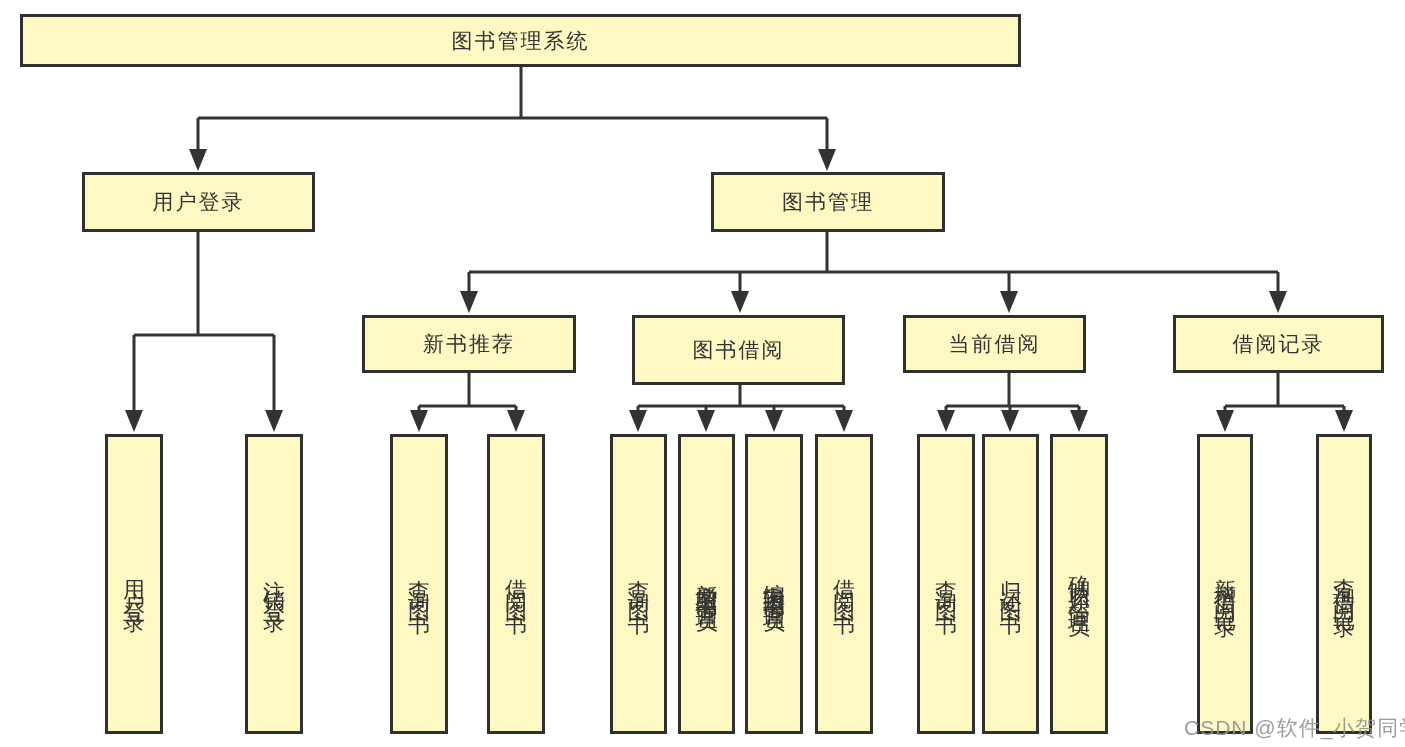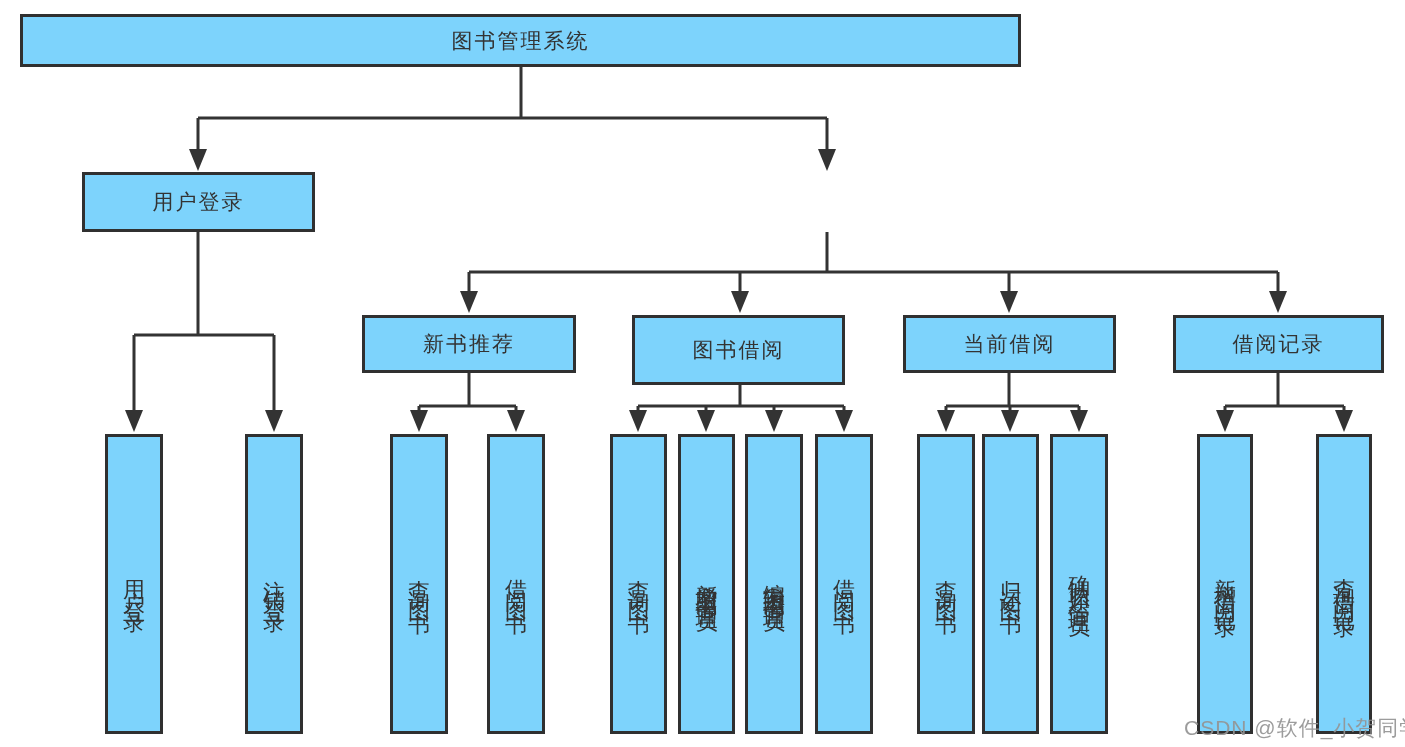--- a/index.html
+++ b/index.html
@@ -19,21 +19,21 @@
     position: absolute;
     left: 0;
     top: 0;
     width: 1405px;
     height: 747px;
   }
   .node {
     position: absolute;
     box-sizing: border-box;
     border: 3px solid #303030;
-    background: #7dd3fc;
+    background: #fef9c3;
     display: flex;
     align-items: center;
     justify-content: center;
     color: #333333;
     font-size: 21px;
     letter-spacing: 2px;
     z-index: 2;
   }
   .leaf {
     writing-mode: vertical-rl;
@@ -107,28 +107,31 @@
     </g>
   </svg>
 
   <div class="node" style="left:20px; top:14px; width:1001px; height:53px;">
     <span>图书管理系统</span>
   </div>
 
   <div class="node" style="left:82px; top:172px; width:233px; height:60px;">
     <span>用户登录</span>
   </div>
+  <div class="node" style="left:711px; top:172px; width:234px; height:60px;">
+    <span>图书管理</span>
+  </div>
 
   <div class="node" style="left:362px; top:315px; width:214px; height:58px;">
     <span>新书推荐</span>
   </div>
   <div class="node" style="left:632px; top:315px; width:213px; height:70px;">
     <span>图书借阅</span>
   </div>
-  <div class="node" style="left:903px; top:315px; width:213px; height:58px;">
+  <div class="node" style="left:903px; top:315px; width:183px; height:58px;">
     <span>当前借阅</span>
   </div>
   <div class="node" style="left:1173px; top:315px; width:211px; height:58px;">
     <span>借阅记录</span>
   </div>
 
   <div class="node leaf" style="left:105px; top:434px; width:58px; height:300px;">
     <span>用户登录</span>
   </div>
   <div class="node leaf" style="left:245px; top:434px; width:58px; height:300px;">

